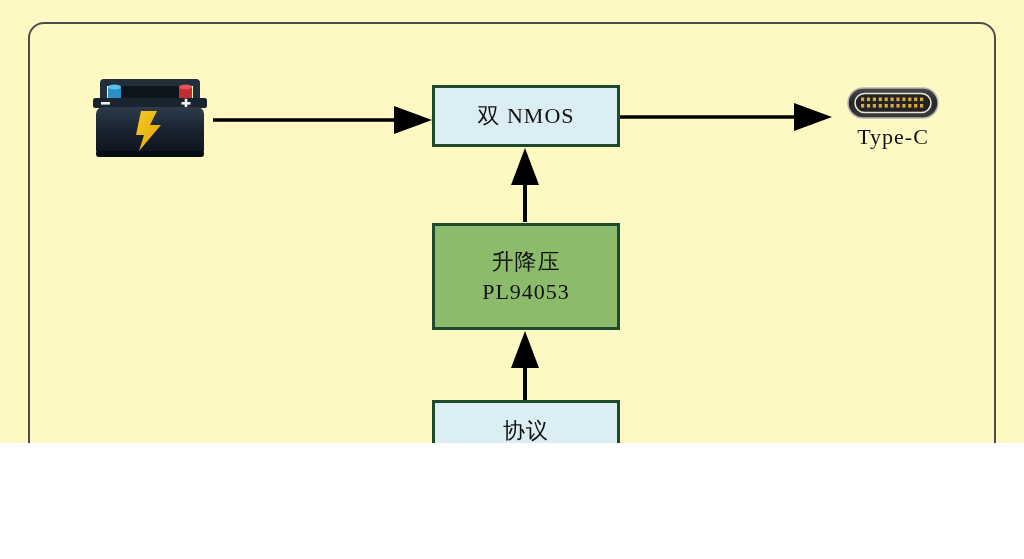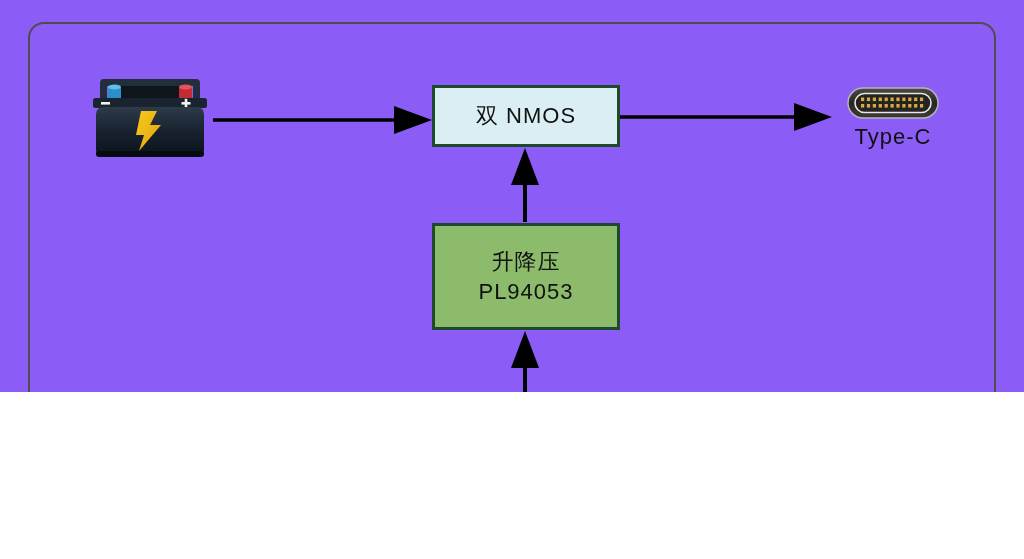--- a/index.html
+++ b/index.html
@@ -1,21 +1,21 @@
 <!DOCTYPE html>
 <html style="--box-fill-light: #daeef3; --box-fill-green: #8cbb6c; --box-border: #1c4a2b; --arrow: #000000; --frame-border: #4d4d4d; --battery-body: #18222e; --terminal-negative: #2a8fc7; --terminal-positive: #c42b35; --bolt-yellow: #f2bb16; --typec-pin-gold: #d9a93f;"><head>
 <meta charset="utf-8">
 <style>
   html, body { margin: 0; padding: 0; background: #ffffff; }
   .canvas {
     position: relative;
     width: 1024px;
-    height: 392px;
-    background: #8b5cf6;
-    font-family: Liberation Sans, sans-serif;
+    height: 443px;
+    background: #fef9c3;
+    font-family: Liberation Serif, serif;
     overflow: hidden;
   }
   .frame {
     position: absolute;
     left: 28px; top: 22px;
     width: 968px; height: 509px;
     border: 2px solid var(--frame-border, #4d4d4d);
     border-radius: 16px;
     box-sizing: border-box;
   }
@@ -130,20 +130,23 @@
 
   <div class="node light node-nmos">
     <span>双 NMOS</span>
   </div>
 
   <div class="node green node-buck">
     <span>升降压</span>
     <span>PL94053</span>
   </div>
 
+  <div class="node light node-protocol">
+    <span>协议</span>
+  </div>
 
   <div class="typec-icon">
     <svg viewBox="0 0 92 32" width="92" height="32">
       <defs>
         <linearGradient id="tcGrad" x1="0" y1="0" x2="0" y2="1">
           <stop offset="0" stop-color="#4b4b4b"></stop>
           <stop offset="0.5" stop-color="#262626"></stop>
           <stop offset="1" stop-color="#3b3b3b"></stop>
         </linearGradient>
       </defs>

